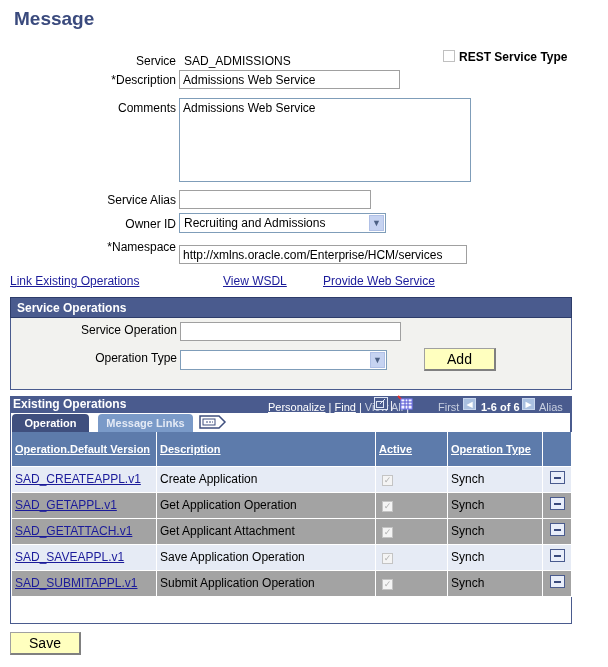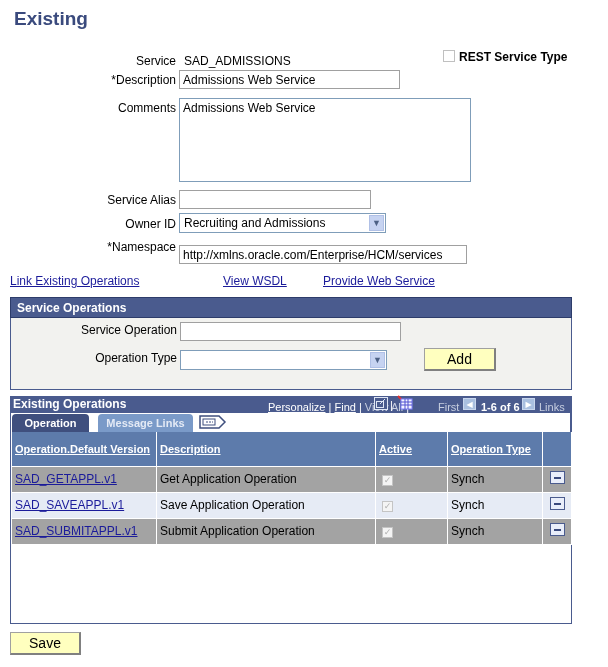--- a/index.html
+++ b/index.html
@@ -66,21 +66,21 @@
     color:#b0b0b0; font-size:9px; line-height:9px; text-align:center; margin-left:3px;
   }
   .minus {
     display:inline-block; width:15px; height:13px; border:1px solid #4a5b8e; background:#e9eefa; box-sizing:border-box; position:relative;
   }
   .minus::after { content:""; position:absolute; left:3px; right:3px; top:5px; height:2px; background:#3a4a7d; }
 </style>
 </head>
 <body>
 
-<div class="abs page-title">Existing</div>
+<div class="abs page-title">Message</div>
 
 <div class="abs lbl" style="left:60px; top:54px; width:116px;">Service</div>
 <div class="abs val" style="left:184px; top:54px;">SAD_ADMISSIONS</div>
 
 <div class="chk" style="left:443px; top:50px;"></div>
 <div class="abs" style="left:459px; top:50px; font-weight:bold;">REST Service Type</div>
 
 <div class="abs lbl" style="left:60px; top:73px; width:116px;">*Description</div>
 <input class="inp" style="left: 179px; top: 70px; width: 221px; height: 19px;" value="Admissions Web Service">
 
@@ -135,21 +135,21 @@
   <rect x="4" y="4" width="11" height="10" fill="#f4f4ff" stroke="#8080ff"></rect>
   <line x1="4" y1="7" x2="15" y2="7" stroke="#5050d0"></line>
   <line x1="4" y1="10" x2="15" y2="10" stroke="#5050d0"></line>
   <line x1="8" y1="4" x2="8" y2="14" stroke="#5050d0"></line>
   <line x1="11" y1="4" x2="11" y2="14" stroke="#5050d0"></line>
 </svg>
 <div class="abs" style="left:438px; top:401px; font-size:11px; color:#c8cfe0;">First</div>
 <div class="abs" style="left:463px; top:398px; width:13px; height:12px; background:#a9bfe0; border:1px solid #c8d6ee; box-sizing:border-box; color:#fff; font-size:8px; text-align:center; line-height:11px;">◀</div>
 <div class="abs" style="left:481px; top:401px; font-size:11px; color:#fff; font-weight:bold;">1-6 of 6</div>
 <div class="abs" style="left:522px; top:398px; width:13px; height:12px; background:#a9bfe0; border:1px solid #c8d6ee; box-sizing:border-box; color:#fff; font-size:8px; text-align:center; line-height:11px;">▶</div>
-<div class="abs" style="left:539px; top:401px; font-size:11px; color:#c8cfe0;">Links</div>
+<div class="abs" style="left:539px; top:401px; font-size:11px; color:#c8cfe0;">Alias</div>
 
 <div class="abs" style="left:11px; top:413px; width:559px; height:19px; background:#fff;"></div>
 <div class="tab" style="left:12px; top:414px; width:77px; background:#3f4f7e; color:#fff;">Operation</div>
 <div class="tab" style="left:91px; top:414px; width:95px; background:#7a9ac8; color:#e4eaf5;margin-left:7px;">Message Links</div>
 <svg class="abs" style="left:199px; top:415px;" width="28" height="14">
   <path d="M1 1 H20 L26 7 L20 13 H1 Z" fill="#fff" stroke="#3f4f7e" stroke-width="1.5"></path>
   <rect x="4" y="4" width="12" height="6" fill="none" stroke="#3f4f7e"></rect>
   <line x1="7" y1="7" x2="14" y2="7" stroke="#3f4f7e" stroke-dasharray="2,1"></line>
 </svg>
 
@@ -165,27 +165,41 @@
   <thead>
     <tr style="height:34px;">
       <th><a>Operation.Default Version</a></th>
       <th><a>Description</a></th>
       <th><a>Active</a></th>
       <th><a>Operation Type</a></th>
       <th></th>
     </tr>
   </thead>
   <tbody>
+    <tr class="odd">
+      <td><a>SAD_CREATEAPPL.v1</a></td>
+      <td>Create Application</td>
+      <td><span class="cb-dis">✓</span></td>
+      <td>Synch</td>
+      <td style="text-align:center;"><span class="minus"></span></td>
+    </tr>
     <tr class="even">
       <td><a>SAD_GETAPPL.v1</a></td>
       <td>Get Application Operation</td>
       <td><span class="cb-dis">✓</span></td>
       <td>Synch</td>
       <td style="text-align:center;"><span class="minus"></span></td>
     </tr>
+    <tr class="even">
+      <td><a>SAD_GETATTACH.v1</a></td>
+      <td>Get Applicant Attachment</td>
+      <td><span class="cb-dis">✓</span></td>
+      <td>Synch</td>
+      <td style="text-align:center;"><span class="minus"></span></td>
+    </tr>
     <tr class="odd">
       <td><a>SAD_SAVEAPPL.v1</a></td>
       <td>Save Application Operation</td>
       <td><span class="cb-dis">✓</span></td>
       <td>Synch</td>
       <td style="text-align:center;"><span class="minus"></span></td>
     </tr>
     <tr class="even">
       <td><a>SAD_SUBMITAPPL.v1</a></td>
       <td>Submit Application Operation</td>

